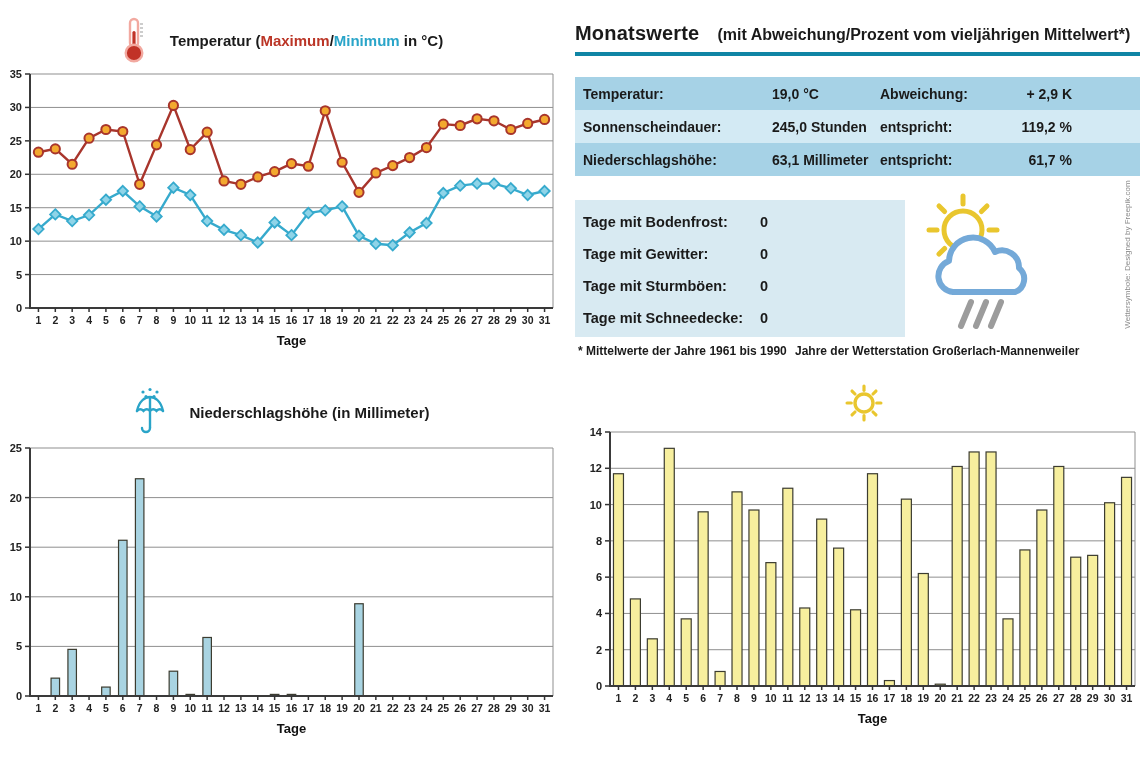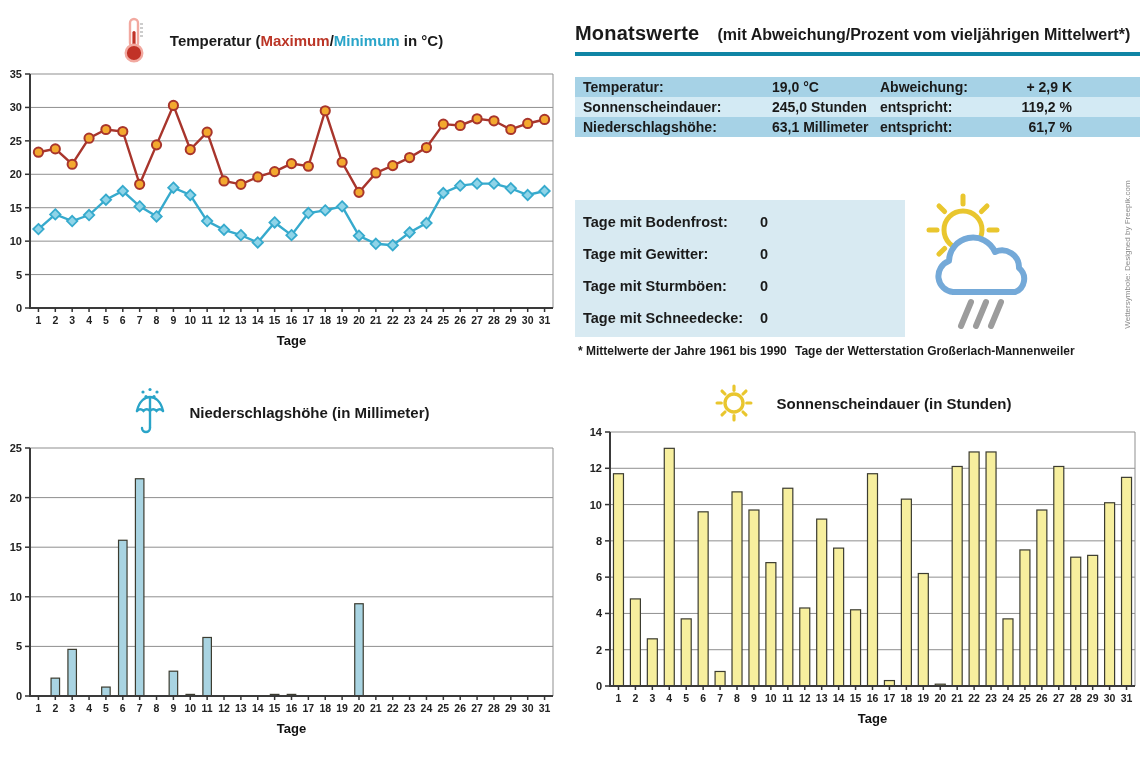--- a/index.html
+++ b/index.html
@@ -18,21 +18,21 @@
   .xtick{font-size:10.5px;font-weight:700;fill:#222;}
   .xlabel{font-size:13px;font-weight:700;fill:#111;}
 
   
   #mw{position:absolute;left:575px;top:22px;width:565px;height:345px;}
   .mw-head{display:flex;align-items:baseline;}
   .mw-title{font-size:20px;font-weight:700;letter-spacing:.2px;}
   .mw-subtitle{font-size:16px;font-weight:700;margin-left:18px;}
   .mw-rule{height:4px;background:#0f85a5;margin-top:7px;}
   .mw-table{margin-top:21px;}
-  .mw-row{display:grid;grid-template-columns:185px 120px 135px 125px;height:20px;
+  .mw-row{display:grid;grid-template-columns:185px 120px 135px 125px;height:33px;
           align-items:center;font-size:14px;font-weight:700;}
   .mw-row.dark{background:#a6d2e6;}
   .mw-row.light{background:#d3eaf4;}
   .mw-row .c1{padding-left:8px;}
   .mw-row .c2{white-space:nowrap;margin-left:12px;}
   .mw-row .c4{text-align:right;padding-right:68px;white-space:nowrap;}
   .day-box{position:absolute;left:0;top:178px;width:330px;height:137px;background:#d8eaf2;
            padding:6px 0 4px 8px;box-sizing:border-box;}
   .day-row{display:flex;height:32px;align-items:center;font-size:14.5px;font-weight:700;}
   .day-row .dlabel{width:177px;}
@@ -285,21 +285,21 @@
         <g stroke="#9c9c9c" stroke-width="6" stroke-linecap="round">
           <line x1="48" y1="108" x2="38" y2="132"></line>
           <line x1="63" y1="108" x2="53" y2="132"></line>
           <line x1="78" y1="108" x2="68" y2="132"></line>
         </g>
       </svg>
     </div>
 
     <div class="mw-fn">
       <span class="fn-left">* Mittelwerte der Jahre 1961 bis 1990</span>
-      <span class="fn-right">Tage der Wetterstation Großerlach-Mannenweiler</span>
+      <span class="fn-right">Jahre der Wetterstation Großerlach-Mannenweiler</span>
     </div>
 
     <div class="credit">Wettersymbole: Designed by Freepik.com</div>
   </div>
 
   <div class="chart-block" style="left:0;top:386px;width:565px;">
     <div class="chart-title" style="height:52px;">
       <span>
         <svg width="30" height="50" viewBox="0 0 30 50">
           <g fill="#2aa4c8">
@@ -426,21 +426,20 @@
               <line x1="5" y1="17" x2="1" y2="17"></line>
             <line x1="17" y1="5" x2="17" y2="1"></line>
               <line x1="17" y1="29" x2="17" y2="33"></line>
             <line x1="25.5" y1="8.5" x2="28.3" y2="5.7"></line>
               <line x1="8.5" y1="8.5" x2="5.7" y2="5.7"></line>
             <line x1="25.5" y1="25.5" x2="28.3" y2="28.3"></line>
               <line x1="8.5" y1="25.5" x2="5.7" y2="28.3"></line>
           </g>
         </svg>
       </span>
-      <span>Sonnenscheindauer (in Stunden)</span>
     </div>
     <svg id="sun-svg" width="552" height="302">
         <line x1="22" y1="260" x2="547" y2="260" stroke="#8f8f8f" stroke-width="1"></line>
         <line x1="17" y1="260" x2="22" y2="260" stroke="#333" stroke-width="1.5"></line>
         <text x="14" y="264" text-anchor="end" class="ytick">0</text>
         <line x1="22" y1="223.71428571428572" x2="547" y2="223.71428571428572" stroke="#8f8f8f" stroke-width="1"></line>
         <line x1="17" y1="223.71428571428572" x2="22" y2="223.71428571428572" stroke="#333" stroke-width="1.5"></line>
         <text x="14" y="227.71428571428572" text-anchor="end" class="ytick">2</text>
         <line x1="22" y1="187.42857142857144" x2="547" y2="187.42857142857144" stroke="#8f8f8f" stroke-width="1"></line>
         <line x1="17" y1="187.42857142857144" x2="22" y2="187.42857142857144" stroke="#333" stroke-width="1.5"></line>

